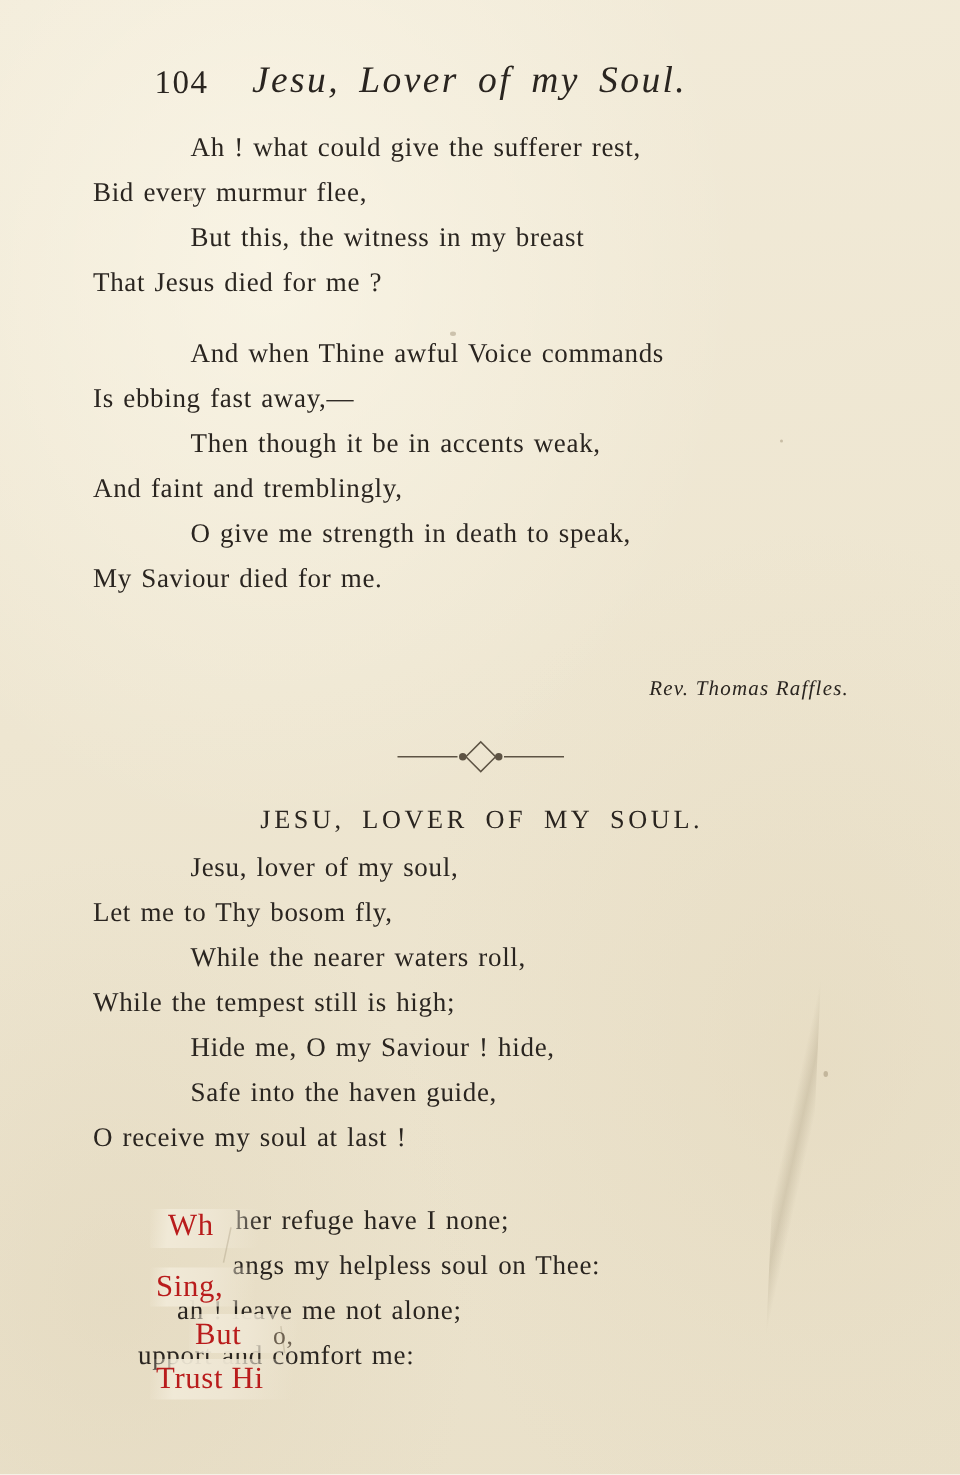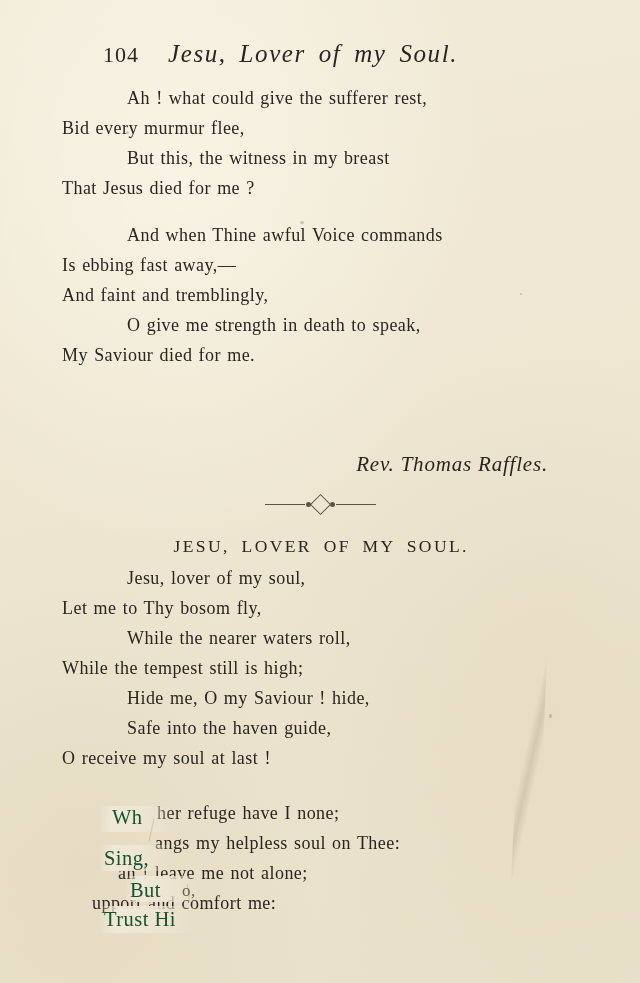--- a/index.html
+++ b/index.html
@@ -105,22 +105,23 @@
   .stanza-b { top: 225px; }
 
   
   .attrib {
     position: absolute;
     left: 0;
     top: 452px;
     width: 548px;
     text-align: right;
     font-style: italic;
-    font-size: 21px;
+    font-size: 14px;
     letter-spacing: 0.8px;
+    padding-left: 18px;
   }
 
   
   .divider {
     position: absolute;
     left: 0;
     top: 497px;
     width: 640px;
     display: flex;
     align-items: center;
@@ -165,21 +166,21 @@
   
   .damaged .line {
     position: relative;
   }
   .frag {
     position: absolute;
     z-index: 5;
     font-size: 20.5px;
     letter-spacing: 0.45px;
     white-space: pre;
-    color: #14532d;
+    color: #b91c1c;
   }
   .frag.faint {
     color: #6c6050;
   }
   .tear {
     position: absolute;
     z-index: 4;
     background: linear-gradient(95deg,
         rgba(240,233,215,0.0) 0%,
         rgba(241,234,216,0.92) 18%,
@@ -215,20 +216,21 @@
     <div class="stanza stanza-a">
       <div class="line">Ah ! what could give the sufferer rest,</div>
       <div class="line ind">Bid every murmur flee,</div>
       <div class="line">But this, the witness in my breast</div>
       <div class="line ind">That Jesus died for me ?</div>
     </div>
 
     <div class="stanza stanza-b">
       <div class="line">And when Thine awful Voice commands</div>
       <div class="line ind">Is ebbing fast away,—</div>
+      <div class="line">Then though it be in accents weak,</div>
       <div class="line ind">And faint and tremblingly,</div>
       <div class="line">O give me strength in death to speak,</div>
       <div class="line ind">My Saviour died for me.</div>
     </div>
 
     <div class="attrib">Rev. Thomas Raffles.</div>
 
     <div class="divider">
       <span class="bar"></span>
       <span class="dot"></span>

